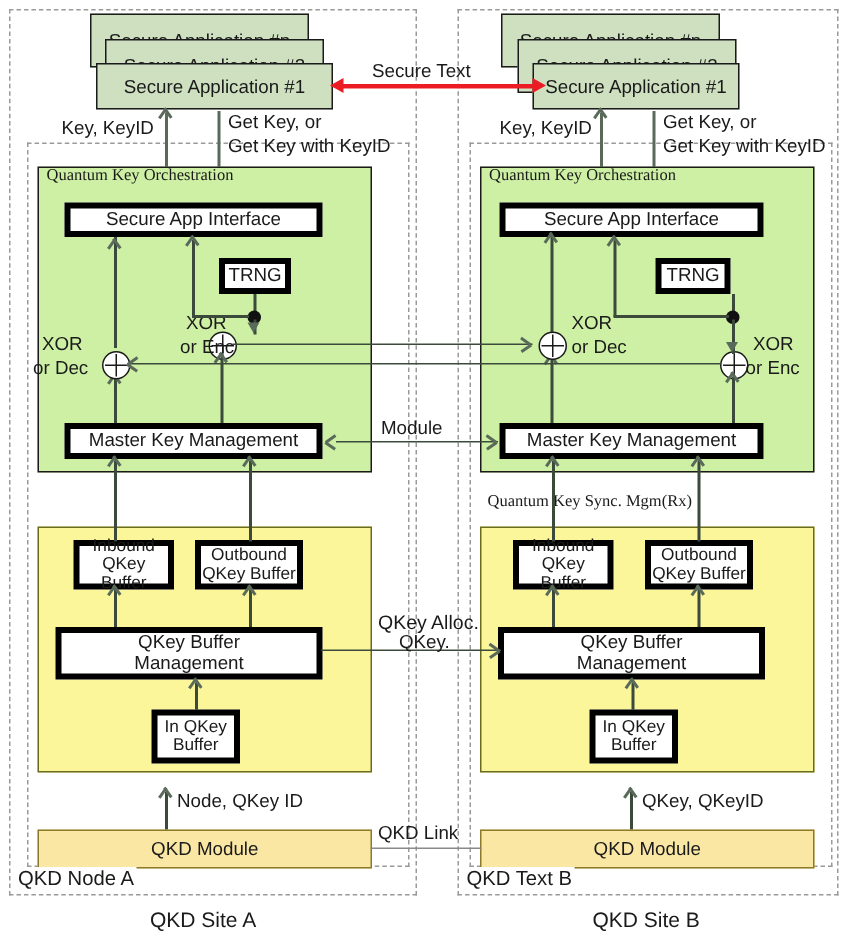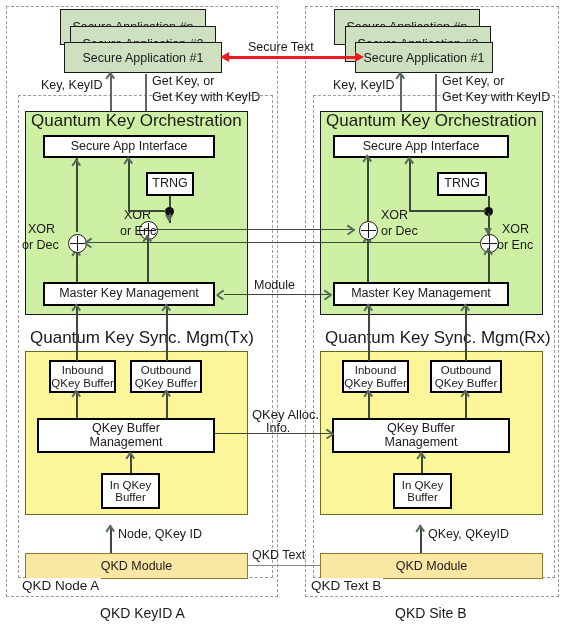--- a/index.html
+++ b/index.html
@@ -10,29 +10,29 @@
 
   
   .site-box{border:1px dashed #9a9a9a;background:transparent;}
   .node-box{border:1px dashed #9a9a9a;background:transparent;}
 
   
   .panel-green{background:#cdf0a4;border:1px solid #1a1a1a;}
   .panel-yellow{background:#fcf69a;border:1px solid #6b6b1f;}
 
   
-  .wbox{background:#ffffff;border:2px solid #000000;display:flex;align-items:center;
+  .wbox{background:#ffffff;border:4px solid #000000;display:flex;align-items:center;
         justify-content:center;text-align:center;color:#1a1a1a;line-height:1.05;}
   .gbox{background:#cfe0c0;border:1px solid #1a1a1a;display:flex;align-items:center;
         justify-content:center;text-align:center;color:#1a1a1a;}
   .qkdbox{background:#fbe7a4;border:1px solid #8a7a2a;display:flex;align-items:center;
         justify-content:center;text-align:center;color:#1a1a1a;}
 
   
-  .red-title{color:#ff2b16;font-size:17px;white-space:nowrap;font-family:Liberation Sans, sans-serif;}
+  .red-title{color:#ff2b16;font-size:11px;white-space:nowrap;font-family:Liberation Serif, serif;}
   .site-lbl{color:#1a1a1a;font-size:14px;white-space:nowrap;}
   .node-lbl{color:#1a1a1a;font-size:13.5px;white-space:nowrap;background:#fff;padding:0 2px;}
 
   
   .ln{background:#5a6a5a;position:absolute;}
   .ln-v{width:1.6px;}
   .ln-h{height:1.6px;}
   .ln-dark{background:#3b4a3b;}
   .ln-red{background:#ec1c24;}
 
@@ -136,21 +136,20 @@
   <div class="abs ln ln-v ln-dark" style="left:147px;top:238px;height:45px;"></div>
   <div class="abs oah up" style="left:142.5px;top:236px;">
       <i></i>
       <i></i>
     </div>
 
   <div class="abs wbox" style="left:43px;top:282px;width:172px;height:24px;font-size:12.5px;">
     <span>Master Key Management</span>
   </div>
 
-  <div class="txt red-title" style="left:30px;top:328px;">Quantum Key Sync. Mgm(Tx)</div>
   <div class="abs panel-yellow" style="left:25px;top:351px;width:223px;height:164px;"></div>
 
   <div class="abs wbox" style="left:49px;top:360px;width:67px;height:33px;font-size:11.5px;flex-direction:column;">
     <span>Inbound</span>
     <span>QKey Buffer</span>
   </div>
   <div class="abs wbox" style="left:130px;top:360px;width:72px;height:33px;font-size:11.5px;flex-direction:column;">
     <span>Outbound</span>
     <span>QKey Buffer</span>
   </div>
@@ -197,22 +196,22 @@
   <div class="abs oah up" style="left:105.5px;top:526px;">
       <i></i>
       <i></i>
     </div>
   <div class="txt" style="left:118px;top:527px;font-size:12.5px;">Node, QKey ID</div>
 
   <div class="abs qkdbox" style="left:25px;top:553px;width:223px;height:26px;font-size:12.5px;">
     <span>QKD Module</span>
   </div>
 
-  <div class="txt node-lbl" style="left:20px;top:578px;">QKD Node A</div>
-  <div class="txt site-lbl" style="left:100px;top:605px;">QKD KeyID A</div>
+  <div class="txt node-lbl" style="left:10px;top:578px;">QKD Node A</div>
+  <div class="txt site-lbl" style="left:100px;top:605px;">QKD Site A</div>
 
   <div class="abs site-box" style="left:305px;top:6px;width:254px;height:591px;"></div>
   <div class="abs node-box" style="left:313px;top:95px;width:242px;height:483px;"></div>
 
   <div class="abs gbox" style="left:334px;top:9px;width:146px;height:36px;font-size:12.5px;">
     <span>Secure Application #n</span>
   </div>
   <div class="abs gbox" style="left:345px;top:26px;width:146px;height:36px;font-size:12.5px;">
     <span>Secure Application #2</span>
   </div>
@@ -374,18 +373,18 @@
       <i></i>
     </div>
   <div class="txt" style="left:254px;top:278px;font-size:12.5px;">Module</div>
 
   <div class="abs ln ln-h ln-dark" style="left:214px;top:432.5px;width:120px;"></div>
   <div class="abs oah right" style="left:325px;top:428px;">
       <i></i>
       <i></i>
     </div>
   <div class="txt" style="left:252px;top:407px;font-size:13px;">QKey Alloc.</div>
-  <div class="txt" style="left:266px;top:421px;font-size:12.5px;">Info.</div>
+  <div class="txt" style="left:266px;top:421px;font-size:12.5px;">QKey.</div>
 
   <div class="abs ln ln-h" style="left:247px;top:564.5px;width:74px;background:#8a8a8a;"></div>
-  <div class="txt" style="left:252px;top:548px;font-size:12.5px;">QKD Text</div>
+  <div class="txt" style="left:252px;top:548px;font-size:12.5px;">QKD Link</div>
 
 </div>
 
 </body></html>

